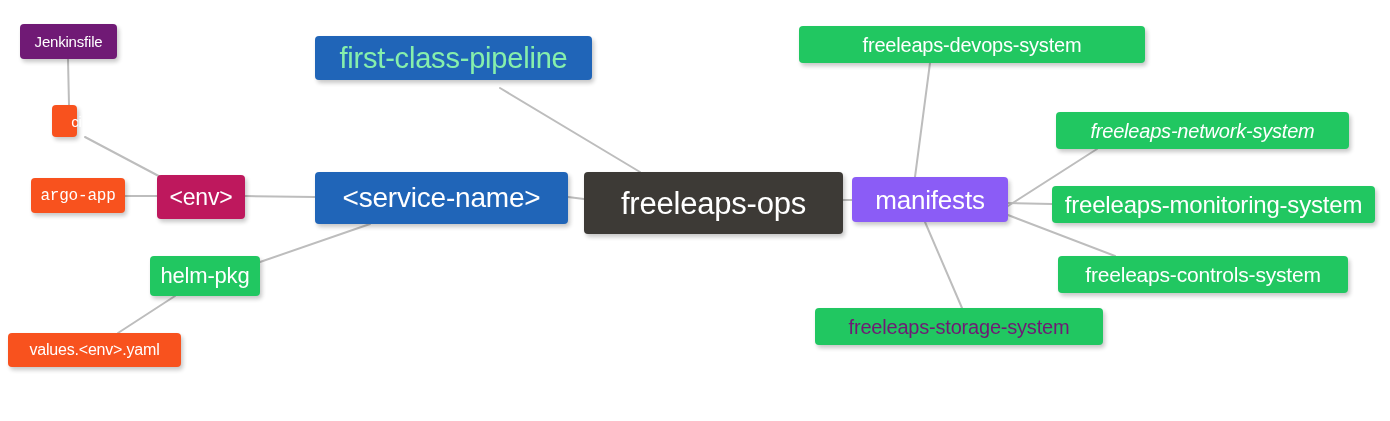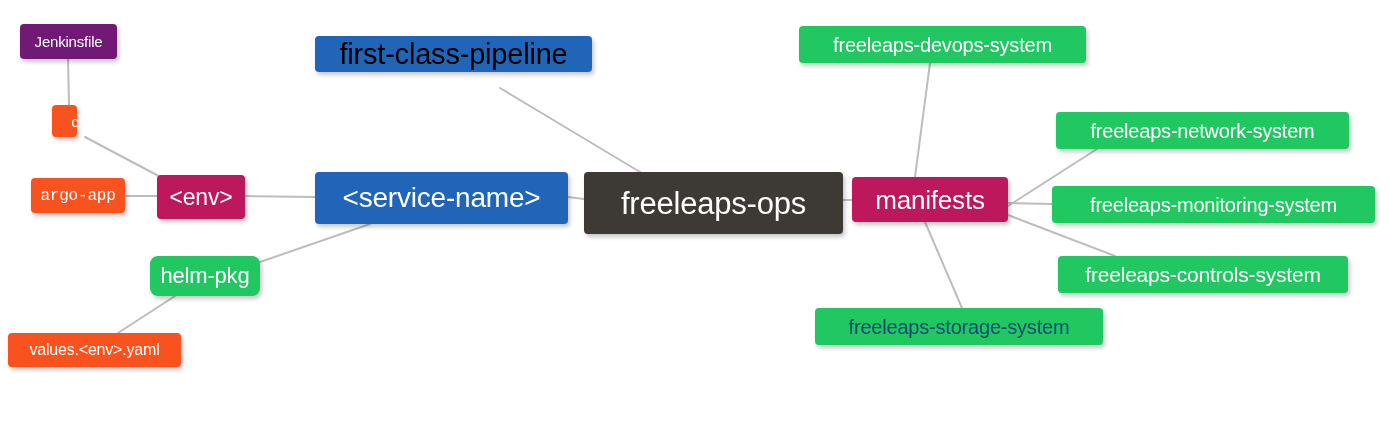--- a/index.html
+++ b/index.html
@@ -69,47 +69,47 @@
       </div>
       <div class="node" style="left: 52px; top: 105px; width: 25px; height: 32px; background: rgb(248, 82, 30); color: rgb(255, 255, 255); font-size: 15px; padding-left: 24px;">
         <span class="node-label">ci</span>
       </div>
       <div class="node" style="left: 31px; top: 178px; width: 94px; height: 35px; background: rgb(248, 82, 30); color: rgb(255, 255, 255); font-size: 16px; font-family: Liberation Mono, monospace;">
         <span class="node-label">argo-app</span>
       </div>
       <div class="node" style="left: 157px; top: 175px; width: 88px; height: 44px; background: #be185d; color: rgb(255, 255, 255); font-size: 23px;">
         <span class="node-label">&lt;env&gt;</span>
       </div>
-      <div class="node" style="left: 150px; top: 256px; width: 110px; height: 40px; background: rgb(33, 199, 97); color: rgb(255, 255, 255); font-size: 22px; border-radius: 8px;">
+      <div class="node" style="left: 150px; top: 256px; width: 110px; height: 40px; background: rgb(33, 199, 97); color: rgb(255, 255, 255); font-size: 22px;">
         <span class="node-label">helm-pkg</span>
       </div>
       <div class="node" style="left: 8px; top: 333px; width: 173px; height: 34px; background: rgb(248, 82, 30); color: rgb(255, 255, 255); font-size: 16px; align-items: center;">
         <span class="node-label">values.&lt;env&gt;.yaml</span>
       </div>
-      <div class="node" style="left: 315px; top: 36px; width: 277px; height: 36px; background: rgb(32, 101, 184); color: #000000; font-size: 29px;">
+      <div class="node" style="left: 315px; top: 36px; width: 277px; height: 44px; background: rgb(32, 101, 184); color: #86efac; font-size: 29px;">
         <span class="node-label">first-class-pipeline</span>
       </div>
       <div class="node" style="left: 315px; top: 172px; width: 253px; height: 52px; background: rgb(32, 101, 184); color: rgb(255, 255, 255); font-size: 28px; justify-content: center;">
         <span class="node-label">&lt;service-name&gt;</span>
       </div>
       <div class="node" style="left: 584px; top: 172px; width: 259px; height: 62px; background: rgb(61, 58, 54); color: rgb(255, 255, 255); font-size: 31px;">
         <span class="node-label">freeleaps-ops</span>
       </div>
-      <div class="node" style="left: 852px; top: 177px; width: 156px; height: 45px; background: #be185d; color: rgb(255, 255, 255); font-size: 26px;">
+      <div class="node" style="left: 852px; top: 177px; width: 156px; height: 45px; background: #8b5cf6; color: rgb(255, 255, 255); font-size: 26px;">
         <span class="node-label">manifests</span>
       </div>
-      <div class="node" style="left: 799px; top: 26px; width: 287px; height: 37px; background: rgb(33, 199, 97); color: rgb(255, 255, 255); font-size: 20px;">
+      <div class="node" style="left: 799px; top: 26px; width: 346px; height: 37px; background: rgb(33, 199, 97); color: rgb(255, 255, 255); font-size: 20px;">
         <span class="node-label">freeleaps-devops-system</span>
       </div>
-      <div class="node" style="left: 1056px; top: 112px; width: 293px; height: 37px; background: rgb(33, 199, 97); color: rgb(255, 255, 255); font-size: 20px;">
+      <div class="node" style="left: 1056px; top: 112px; width: 293px; height: 37px; background: rgb(33, 199, 97); color: rgb(255, 255, 255); font-size: 20px; font-style: italic;">
         <span class="node-label">freeleaps-network-system</span>
       </div>
-      <div class="node" style="left: 1052px; top: 186px; width: 323px; height: 37px; background: rgb(33, 199, 97); color: rgb(255, 255, 255); font-size: 20px;">
+      <div class="node" style="left: 1052px; top: 186px; width: 323px; height: 37px; background: rgb(33, 199, 97); color: rgb(255, 255, 255); font-size: 24px;">
         <span class="node-label">freeleaps-monitoring-system</span>
       </div>
       <div class="node" style="left: 1058px; top: 256px; width: 290px; height: 37px; background: rgb(33, 199, 97); color: rgb(255, 255, 255); font-size: 21px;">
         <span class="node-label">freeleaps-controls-system</span>
       </div>
-      <div class="node" style="left: 815px; top: 308px; width: 288px; height: 37px; background: rgb(33, 199, 97); color: #0c4a6e; font-size: 20px;">
+      <div class="node" style="left: 815px; top: 308px; width: 288px; height: 37px; background: rgb(33, 199, 97); color: #701a75; font-size: 20px;">
         <span class="node-label">freeleaps-storage-system</span>
       </div>
     </div>
 </div>
 
 </body></html>

